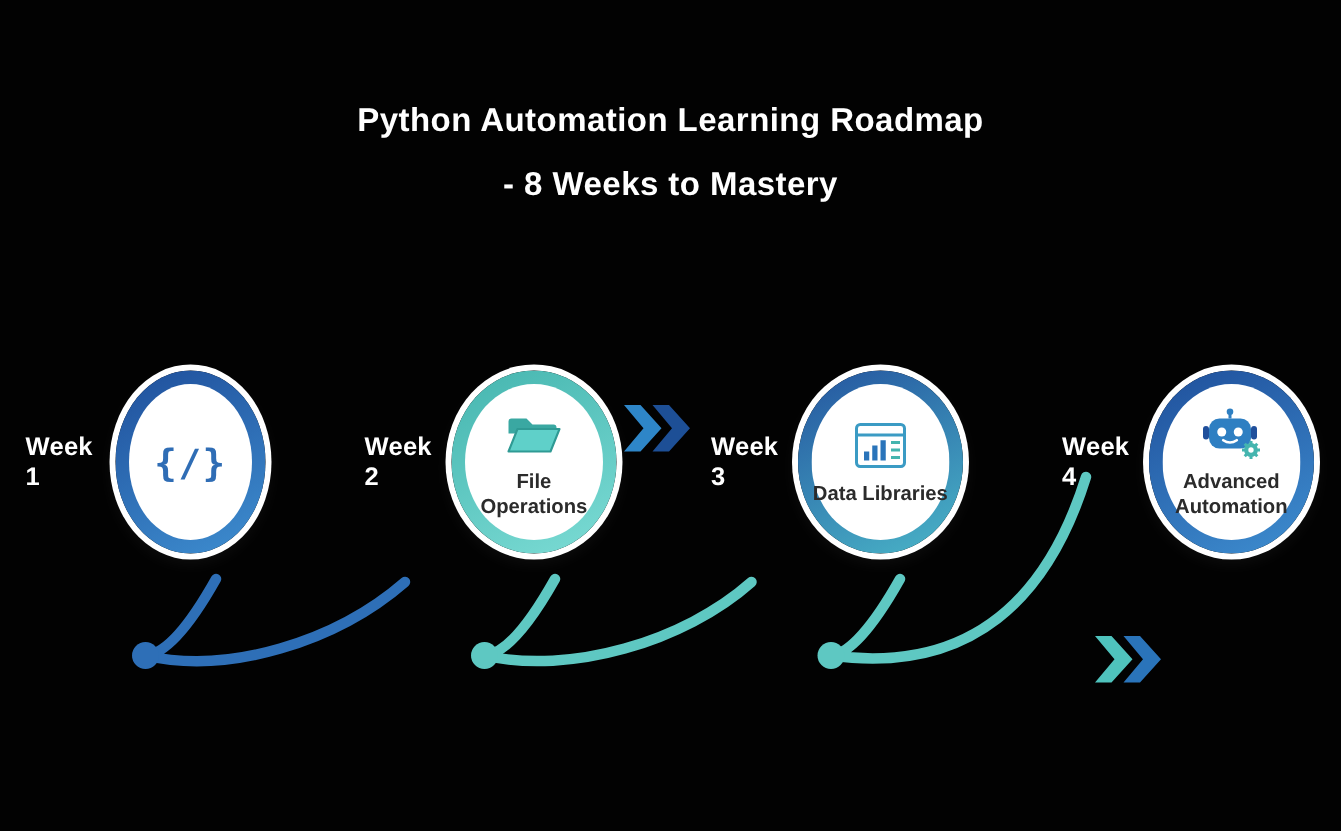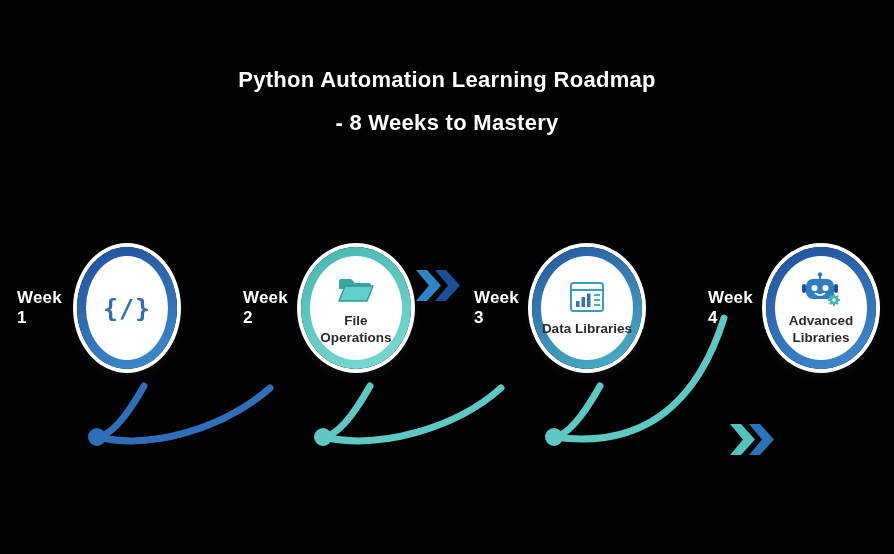--- a/index.html
+++ b/index.html
@@ -127,17 +127,17 @@
           <g stroke="#45b5af" stroke-width="2">
             <line x1="34" y1="23" x2="34" y2="35"></line>
             <line x1="28" y1="29" x2="40" y2="29"></line>
             <line x1="29.8" y1="24.8" x2="38.2" y2="33.2"></line>
             <line x1="38.2" y1="24.8" x2="29.8" y2="33.2"></line>
           </g>
           <circle cx="34" cy="29" r="4.6" fill="#45b5af"></circle>
           <circle cx="34" cy="29" r="1.8" fill="#ffffff"></circle>
         </svg>
       </div>
-      <div class="cname">Advanced Libraries</div>
+      <div class="cname">Advanced Automation</div>
     </div>
   </div>
 
 </div>
 
 </body></html>

